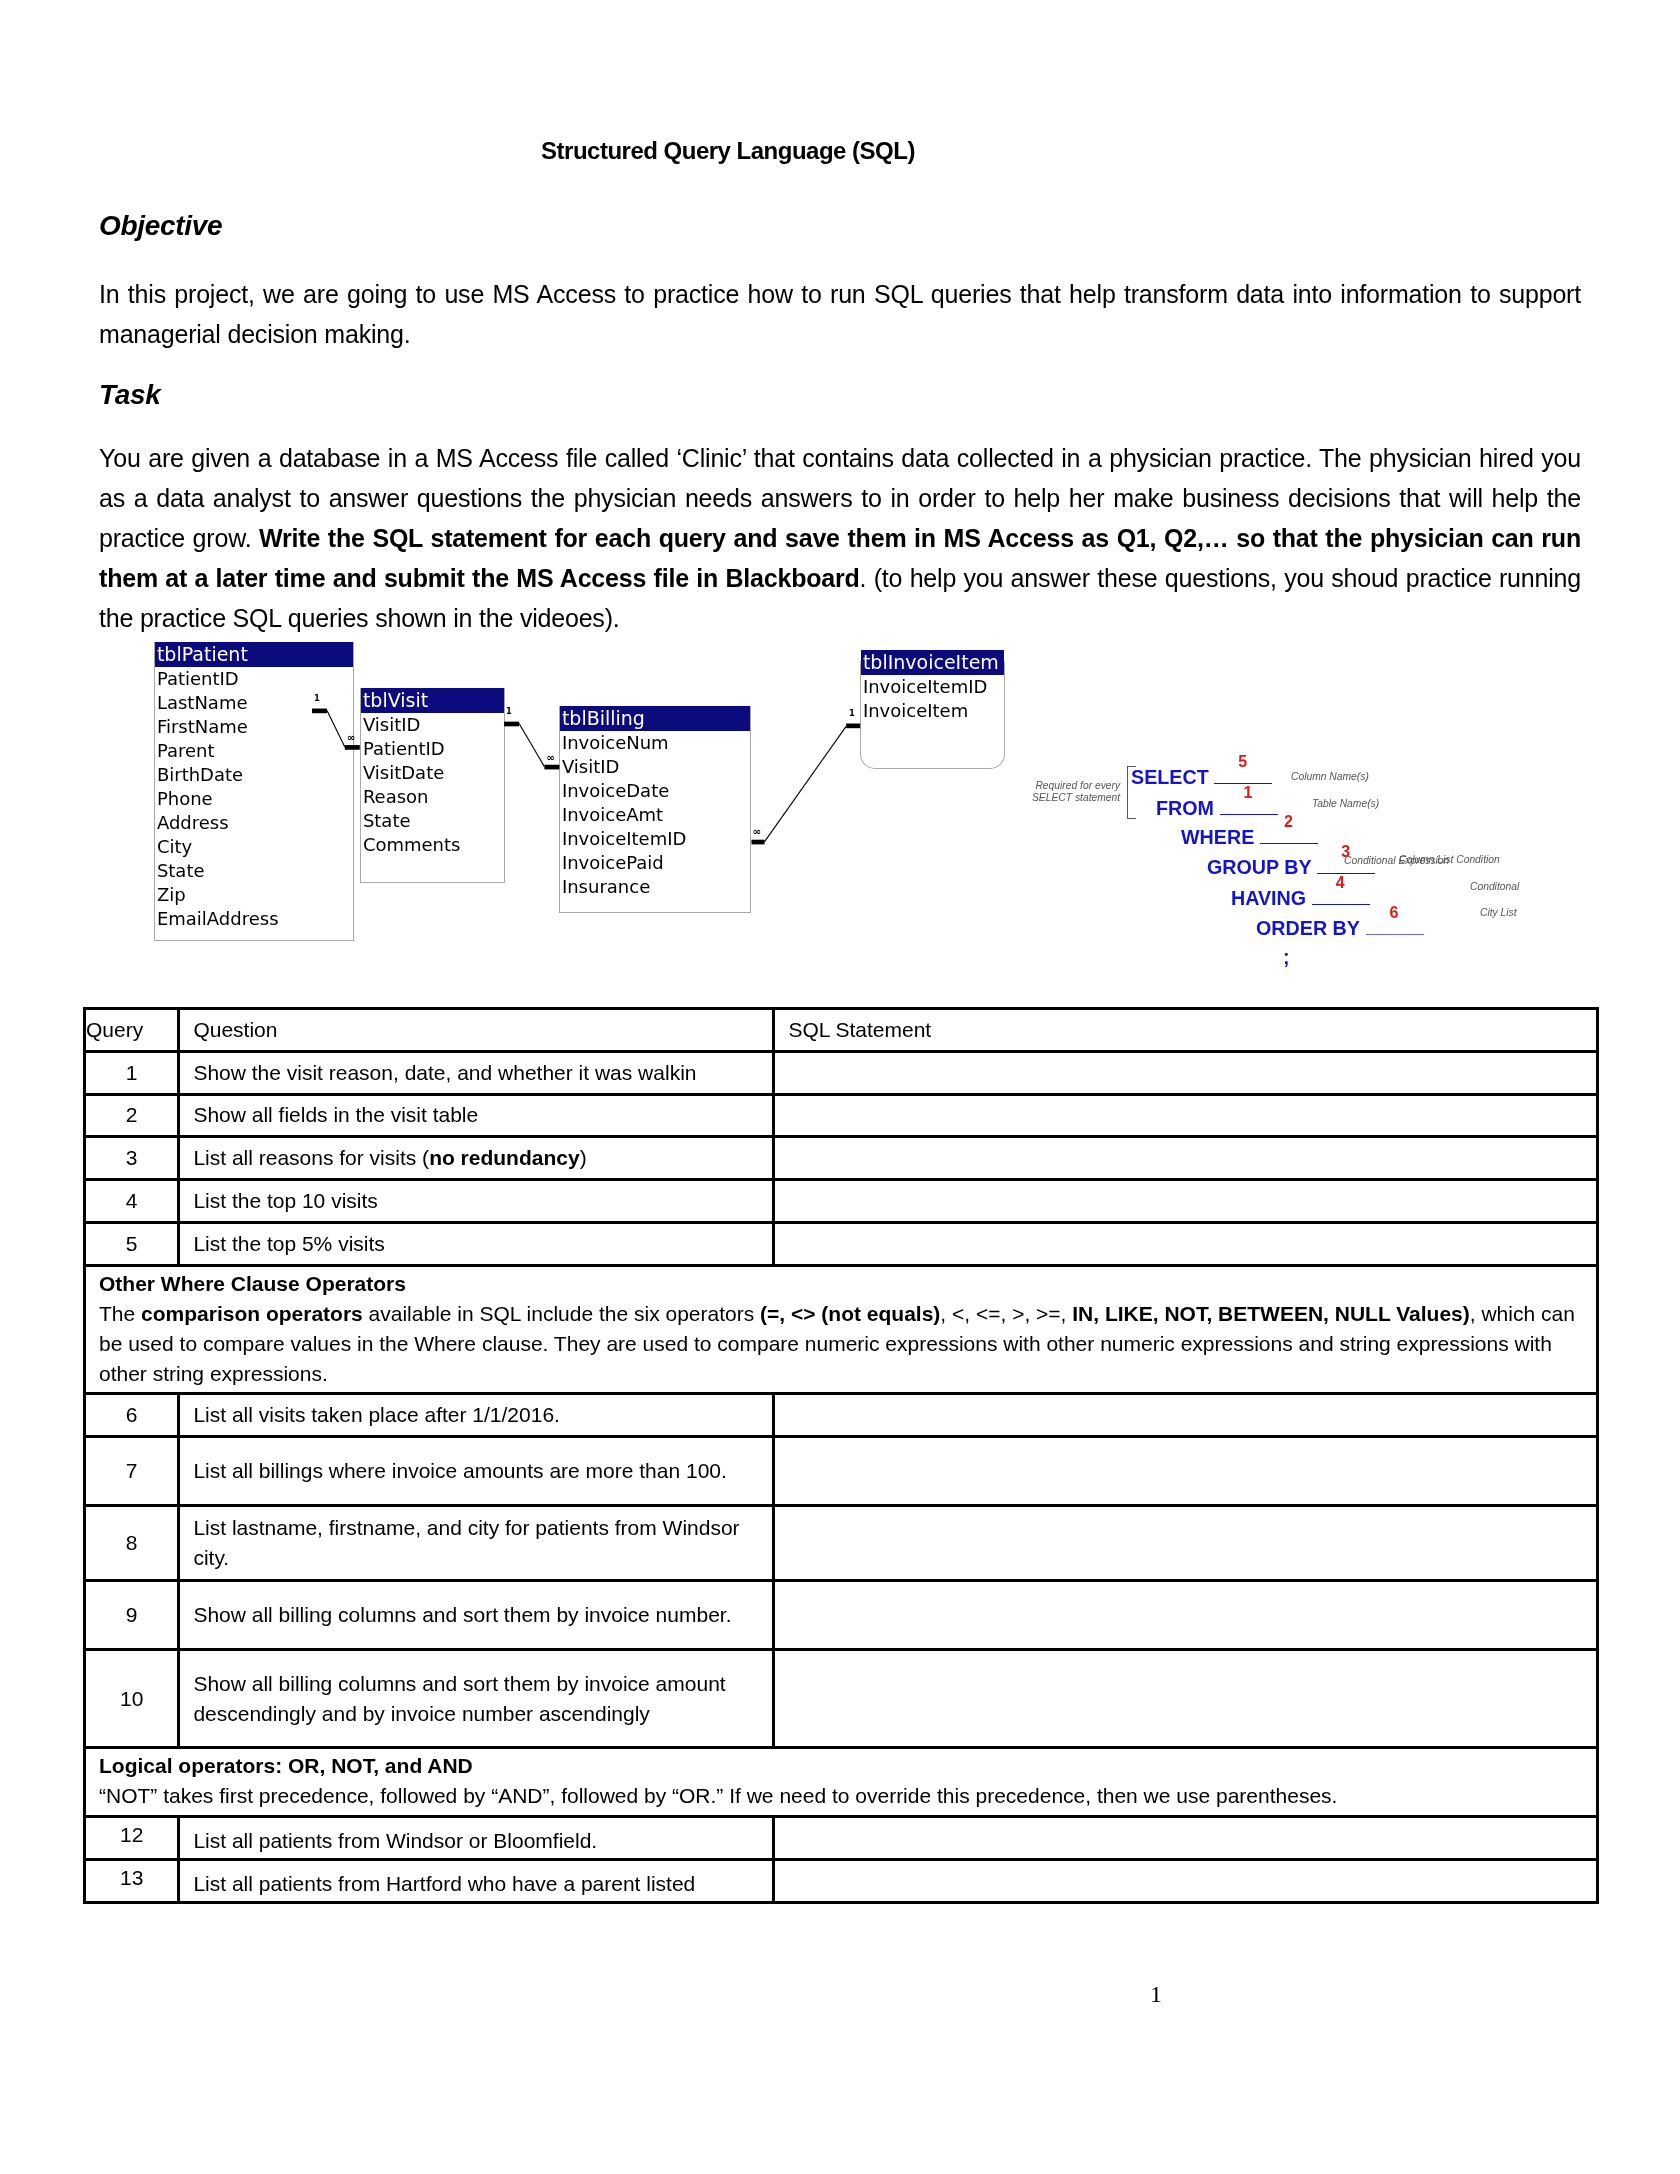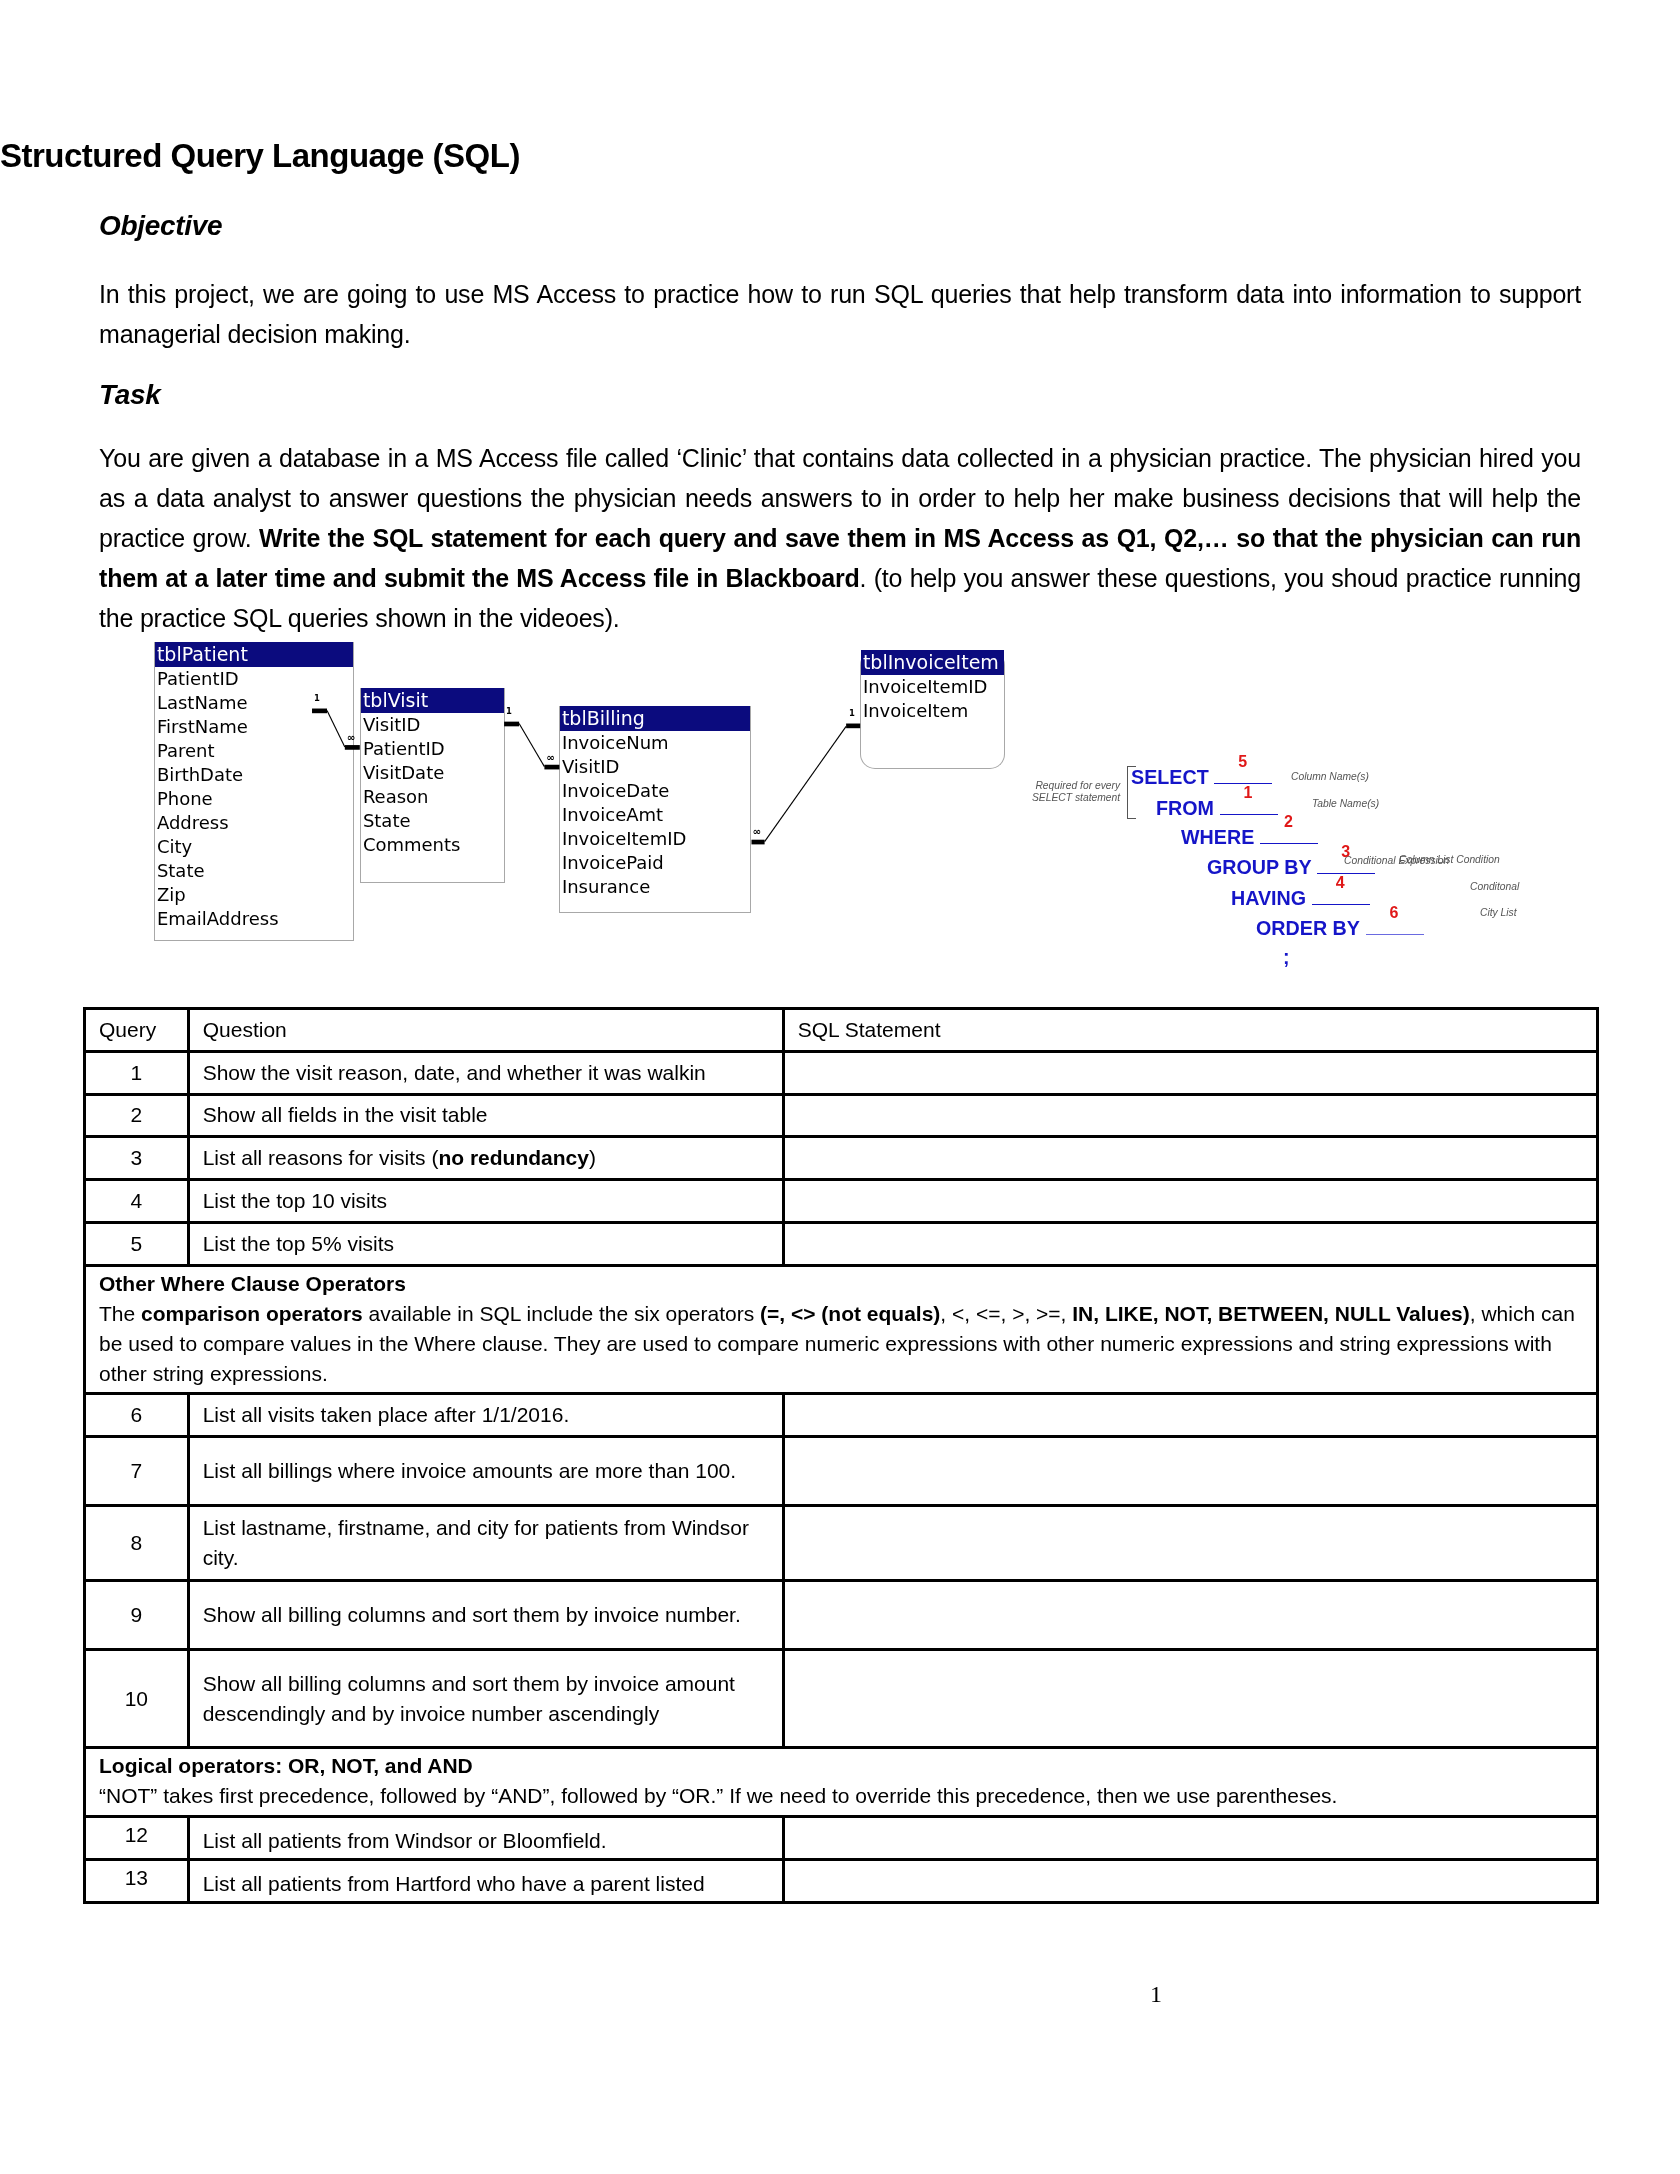--- a/index.html
+++ b/index.html
@@ -1,19 +1,19 @@
 <!DOCTYPE html>
 <html style="font-size:15px"><head>
 <meta charset="utf-8">
 <style>
   html, body { margin:0; padding:0; background:#ffffff; }
   body { width:1681px; height:2175px; position:relative; overflow:hidden;
          font-family:"Liberation Sans", sans-serif; color:#000; }
   .abs { position:absolute; }
-  .title { left:0; width:1456px; top:137px; font-size:33px; font-weight:bold; letter-spacing:-0.5px; }
+  .title { left:0; width:1456px; top:137px; text-align:center; font-size:24px; font-weight:bold; letter-spacing:-0.5px; }
   .heading { font-size:28px; font-weight:bold; font-style:italic; left:99px; letter-spacing:-0.3px; }
   .para { left:99px; width:1482px; font-size:25px; line-height:40px; text-align:justify; text-align-last:left; letter-spacing:-0.2px; }
   .para b { font-weight:bold; }
 
   
   .tbl { position:absolute; background:#fff; border:1.9px solid #a8a8a8; border-top:none; font-family:"DejaVu Sans", sans-serif; font-size:18px; }
   .tbl .thead { background:#0b0b7e; color:#fff; padding:0.9px 1.9px; height:23.4px; line-height:23.4px; font-size:19px; }
   .tbl .field { padding:0 1.9px; height:24px; line-height:24px; white-space:nowrap; }
   svg.rel { position:absolute; left:0; top:0; overflow:visible; }
 
@@ -142,21 +142,21 @@
 
   <div class="clause" style="left:1256px; top:917px;"><span>ORDER BY</span><span class="blank" style="border-bottom-color:#6a6ae0;"><span class="num">6</span></span></div>
   <div class="note" style="left:1480px; top:907px;">City List</div>
 
   <div class="clause" style="left:1283px; top:946px;">;</div>
 </div>
 
 <table class="q">
   <tbody>
       <tr class="h1">
-    <td class="num" style="text-align:left; padding-left:13px;">Query</td>
+    <td class="num" style="text-align:left; padding-left:0;">Query</td>
     <td class="qtext">Question</td>
     <td>SQL Statement</td>
   </tr>
 
   <tr class="r1">
     <td class="num">1</td>
     <td class="qtext">Show the visit reason, date, and whether it was walkin</td>
     <td></td>
   </tr>
   <tr class="r1">

